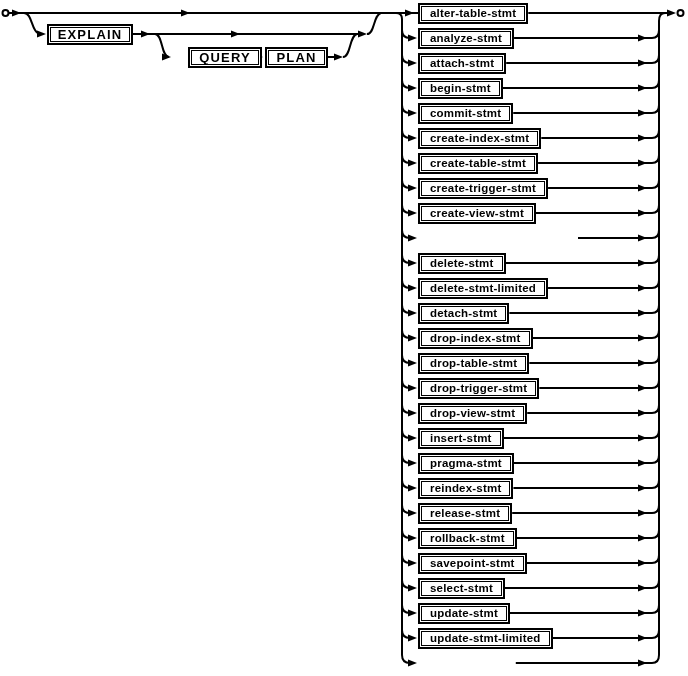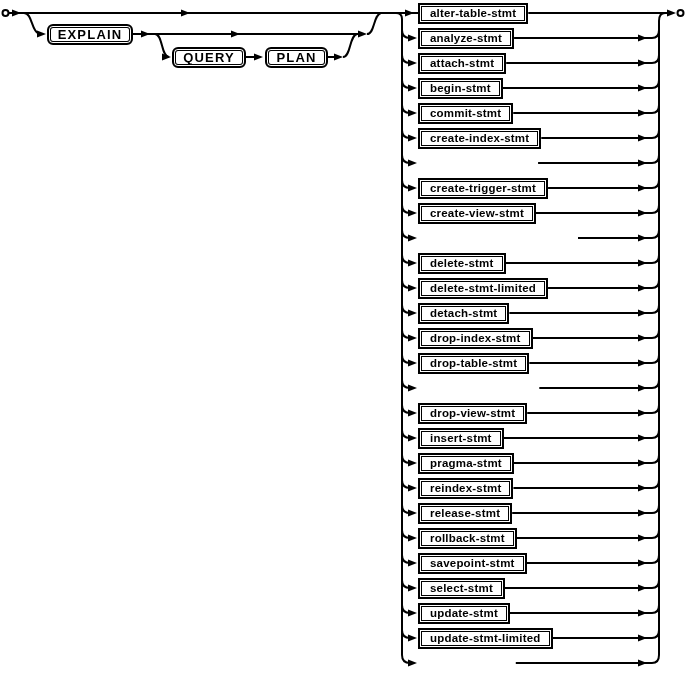--- a/index.html
+++ b/index.html
@@ -9,21 +9,21 @@
   .stmt-box{
     position:absolute;left:418px;height:21px;box-sizing:border-box;
     background:#fff;border:2px solid #000;
     box-shadow:inset 0 0 0 1px #fff, inset 0 0 0 2px #000;
     display:flex;align-items:center;justify-content:center;
     padding:0 10px;white-space:nowrap;
     font-weight:bold;font-size:11.5px;letter-spacing:0.2px;color:#000;
   }
   .bubble{
     position:absolute;height:21px;box-sizing:border-box;
-    background:#fff;border:2px solid #000;border-radius:6px;
+    background:#fff;border:2px solid #000;border-radius:0;
     box-shadow:inset 0 0 0 1px #fff, inset 0 0 0 2px #000;
     display:flex;align-items:center;justify-content:center;
     font-weight:bold;font-size:13px;letter-spacing:1.2px;color:#000;white-space:nowrap;
   }
 </style>
 </head>
 <body>
 
 <div id="diagram">
 
@@ -92,36 +92,38 @@
         <polygon points="647,588 638,584.5 638,591.5" fill="#000000"></polygon>
         <polygon points="647,613 638,609.5 638,616.5" fill="#000000"></polygon>
         <polygon points="647,638 638,634.5 638,641.5" fill="#000000"></polygon>
         <polygon points="647,663 638,659.5 638,666.5" fill="#000000"></polygon>
       </g>
     <circle cx="5.5" cy="13" r="3" fill="#ffffff" stroke="#000000" stroke-width="2"></circle>
     <circle cx="680.5" cy="13" r="3" fill="#ffffff" stroke="#000000" stroke-width="2"></circle>
   </svg>
 
   <div class="bubble" style="left:47px;top:23.5px;width:86px">EXPLAIN</div>
-  <div class="bubble" style="left:172px;top:46.5px;width:74px">QUERY</div>
+  <div class="bubble" style="left:188px;top:46.5px;width:74px">QUERY</div>
   <div class="bubble" style="left:265px;top:46.5px;width:63px">PLAN</div>
 
   <div class="stmt-box" style="top:2.5px">alter-table-stmt</div>
   <div class="stmt-box" style="top:27.5px">analyze-stmt</div>
   <div class="stmt-box" style="top:52.5px">attach-stmt</div>
   <div class="stmt-box" style="top:77.5px">begin-stmt</div>
   <div class="stmt-box" style="top:102.5px">commit-stmt</div>
   <div class="stmt-box" style="top:127.5px">create-index-stmt</div>
+  <div class="stmt-box" style="top:152.5px">create-table-stmt</div>
   <div class="stmt-box" style="top:202.5px">create-view-stmt</div>
   <div class="stmt-box" style="top:177.5px">create-trigger-stmt</div>
   <div class="stmt-box" style="top:252.5px">delete-stmt</div>
   <div class="stmt-box" style="top:302.5px">detach-stmt</div>
   <div class="stmt-box" style="top:277.5px">delete-stmt-limited</div>
   <div class="stmt-box" style="top:327.5px">drop-index-stmt</div>
   <div class="stmt-box" style="top:352.5px">drop-table-stmt</div>
+  <div class="stmt-box" style="top:377.5px">drop-trigger-stmt</div>
   <div class="stmt-box" style="top:402.5px">drop-view-stmt</div>
   <div class="stmt-box" style="top:427.5px">insert-stmt</div>
   <div class="stmt-box" style="top:452.5px">pragma-stmt</div>
   <div class="stmt-box" style="top:477.5px">reindex-stmt</div>
   <div class="stmt-box" style="top:502.5px">release-stmt</div>
   <div class="stmt-box" style="top:527.5px">rollback-stmt</div>
   <div class="stmt-box" style="top:552.5px">savepoint-stmt</div>
   <div class="stmt-box" style="top:577.5px">select-stmt</div>
   <div class="stmt-box" style="top:602.5px">update-stmt</div>
   <div class="stmt-box" style="top:627.5px">update-stmt-limited</div>

